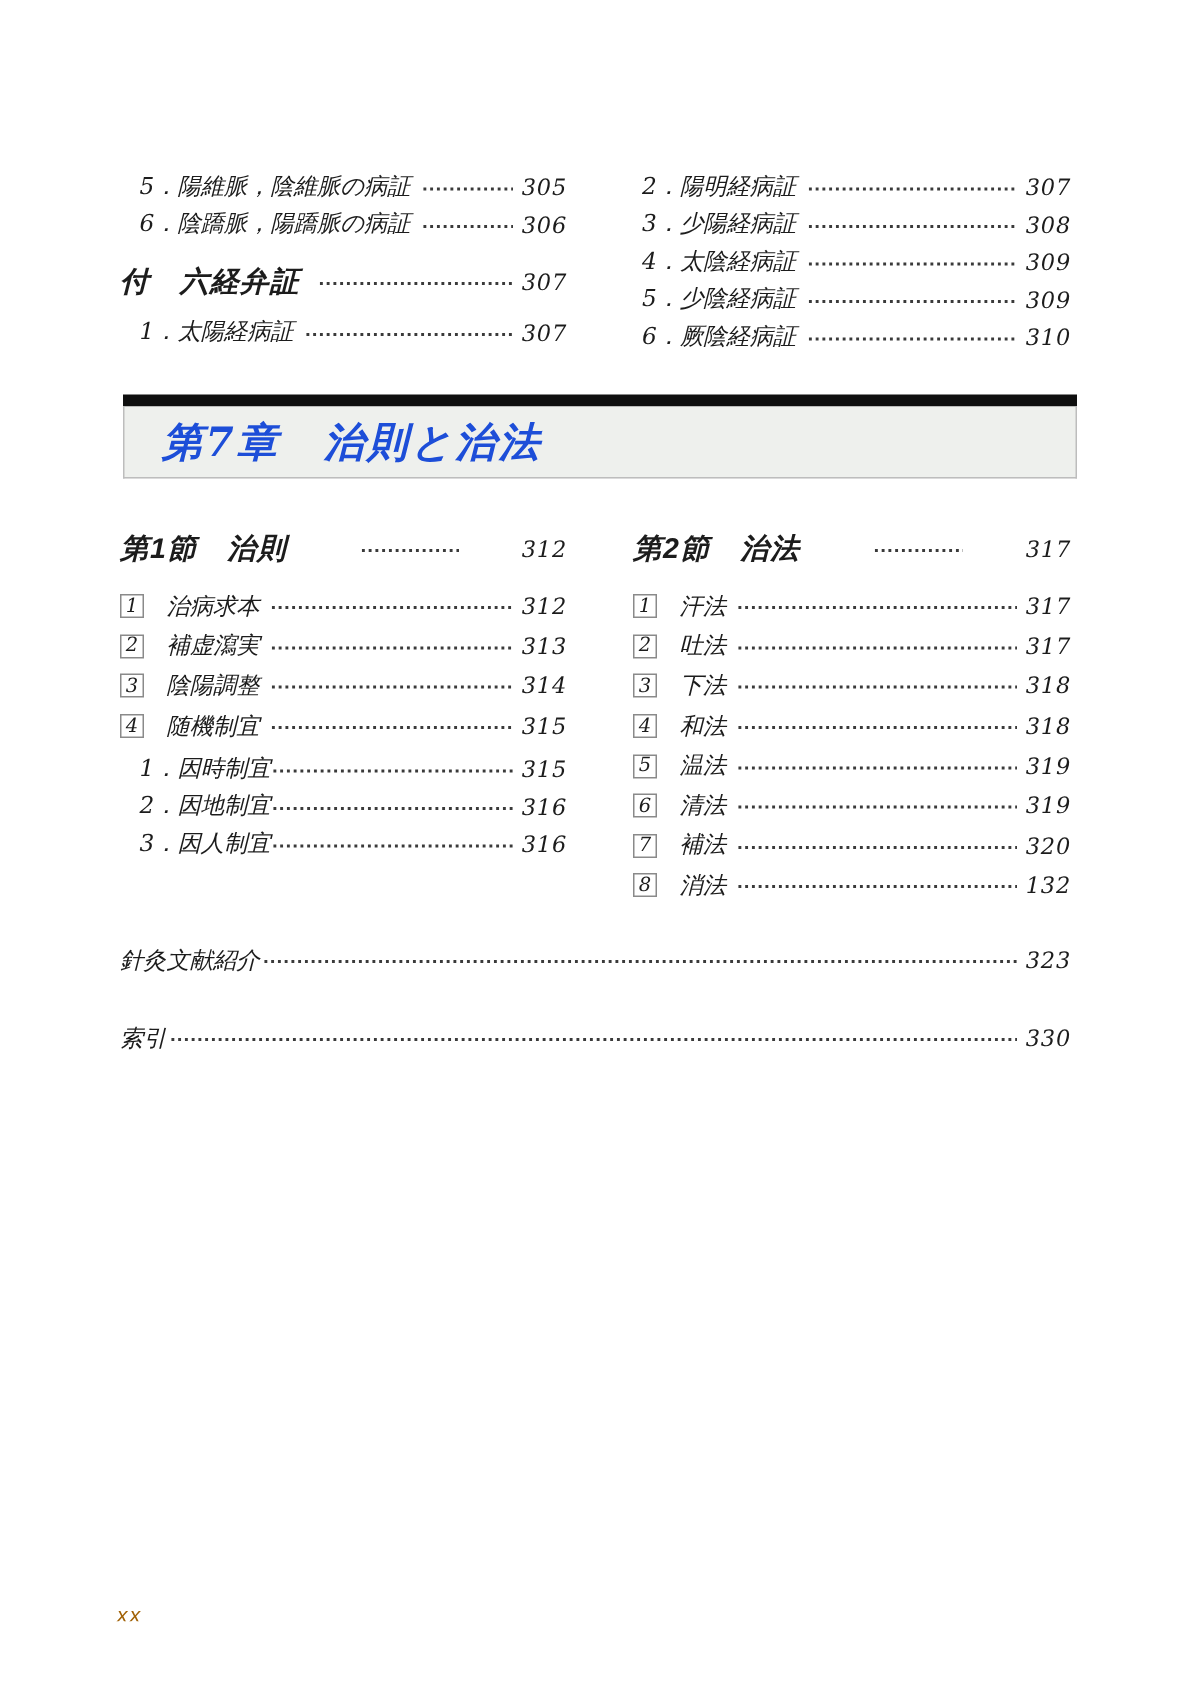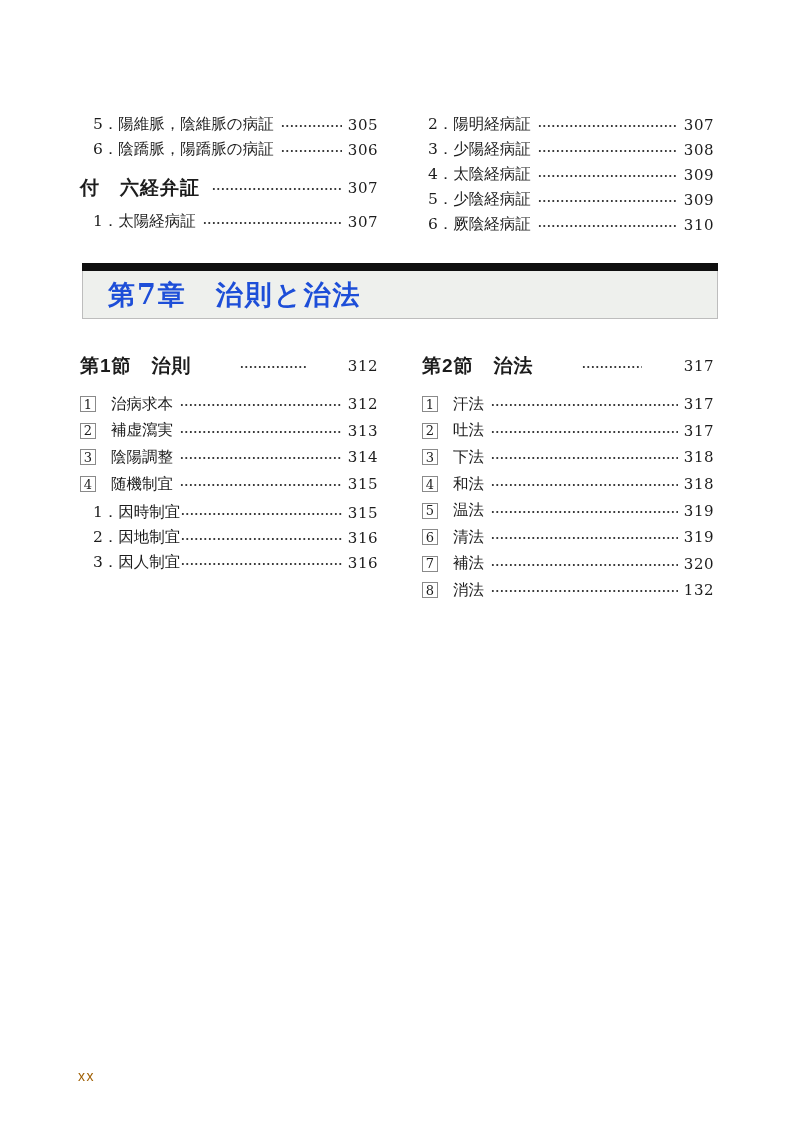--- a/index.html
+++ b/index.html
@@ -5,20 +5,21 @@
   * { box-sizing: border-box; margin: 0; padding: 0; }
   html, body { background: #ffffff; }
   body { width: 800px; margin: 0 auto; }
   .page {
     position: relative;
     width: 800px;
     height: 1081px;
     background: #ffffff;
     overflow: hidden;
     color: var(--text, #1c1c1c);
+    font-style: italic;
   }
 
   
   .row {
     display: flex;
     align-items: center;
     font-family: "DejaVu Serif", "Liberation Serif", serif;
     font-size: 15.5px;
     color: var(--text, #1c1c1c);
     height: 25px;
@@ -279,16 +280,28 @@
   </div>
         <div class="row boxed">
     <span class="numbox">8</span>
     <span class="label">消法</span>
     <span class="leader"></span>
     <span class="pagenum">132</span>
   </div>
       </div>
   </div>
 
+  <div class="bottom">
+      <div class="row">
+    <span class="label">針灸文献紹介</span>
+    <span class="leader"></span>
+    <span class="pagenum">323</span>
+  </div>
+      <div class="row">
+    <span class="label">索引</span>
+    <span class="leader"></span>
+    <span class="pagenum">330</span>
+  </div>
+    </div>
 
   <div class="footer">xx</div>
 
 </div>
 
 </body></html>

